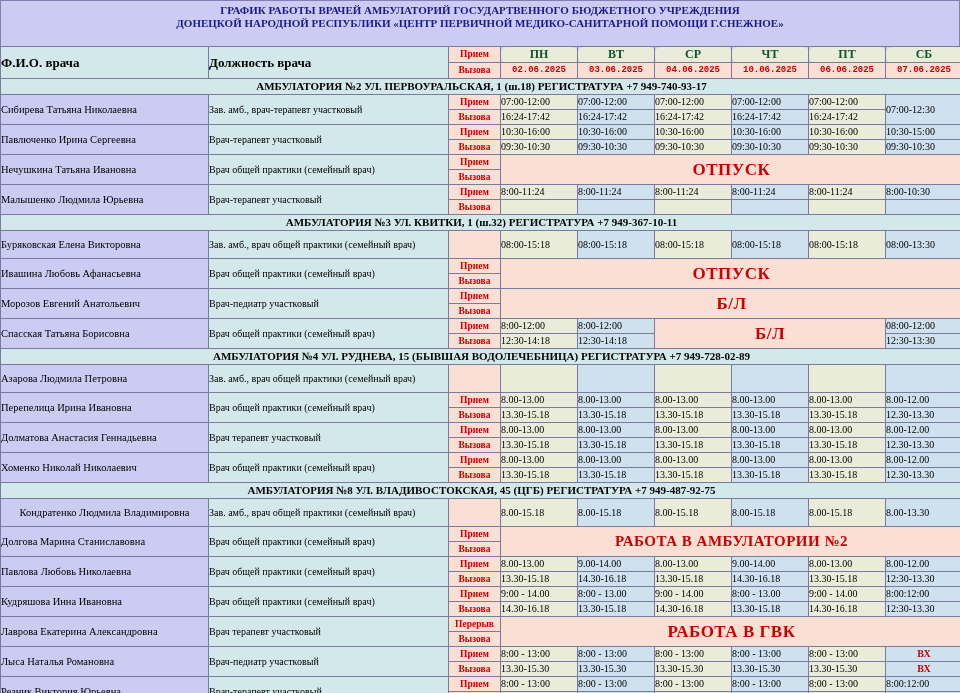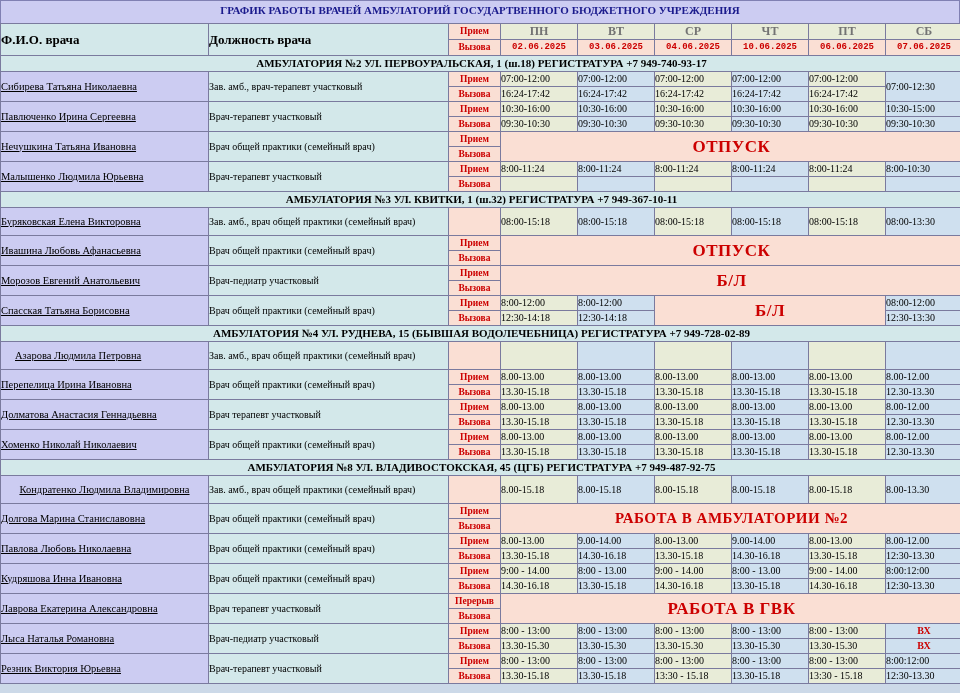--- a/index.html
+++ b/index.html
@@ -10,21 +10,21 @@
     font-family:"Liberation Serif", serif;
     overflow:hidden;
   }
   #sheet { width:960px; height:693px; position:relative; background:#ccd9e8; }
 
   
   .titlebox{
     background:#ccccf2;
     border:1px solid #8080b3;
     border-bottom:none;
-    padding:3px 0 6px 0;
+    padding:3px 0 16px 0;
     text-align:center;
   }
   .t-line{
     font-weight:bold; font-size:11px; color:#1a1a8c;
     line-height:13px; letter-spacing:0px;
   }
   .t-date{
     font-weight:bold; font-size:10px; color:#cc0000; line-height:13px;
     padding-top:1px;
   }
@@ -65,23 +65,24 @@
     color:#cc0000;
     height:15px;
     line-height:15px;
   }
   .hd-lbl.b{ border-bottom:1px solid #7a7a9e; }
   .hd-day{
     background:#e8ecd8;
     text-align:center;
     font-weight:bold;
     font-size:12px;
-    color:#737373;
+    color:#14532d;
     height:15px;
     line-height:15px;
+    border-radius:6px;
   }
   .hd-date{
     background:#fadfd4;
     text-align:center;
     font-weight:bold;
     font-size:9px;
     color:#cc0000;
     height:15px;
     line-height:15px;
     font-family:Liberation Mono, monospace;
@@ -98,21 +99,20 @@
     line-height:15px;
   }
 
   
   .nm{
     background:#ccccf2;
     font-size:10.5px;
     color:#000;
     padding:1px 4px;
     line-height:12px;
-    text-decoration:underline;
   }
   .pos{
     background:#d3e8ea;
     font-size:10px;
     color:#000;
     padding:1px 4px;
     line-height:12px;
     margin-left:40px;
   }
 
@@ -156,20 +156,21 @@
     font-size:10px;
   }
 </style>
 </head>
 <body>
 
 <div id="sheet">
 
   <div class="titlebox">
     <div class="t-line">ГРАФИК РАБОТЫ ВРАЧЕЙ АМБУЛАТОРИЙ ГОСУДАРТВЕННОГО БЮДЖЕТНОГО УЧРЕЖДЕНИЯ</div>
+    <div class="t-line">ДОНЕЦКОЙ НАРОДНОЙ РЕСПУБЛИКИ «ЦЕНТР ПЕРВИЧНОЙ МЕДИКО-САНИТАРНОЙ ПОМОЩИ Г.СНЕЖНОЕ»</div>
   </div>
 
   <table class="sched">
     <colgroup>
       <col class="c-name">
         <col class="c-pos">
         <col class="c-lbl">
       <col class="c-day">
         <col class="c-day">
         <col class="c-day">
@@ -315,21 +316,21 @@
         <tr>
           <td class="lbl">Вызова</td>
           <td class="tc col-a">12:30-14:18</td>
           <td class="tc col-b">12:30-14:18</td>
           <td class="tc col-b">12:30-13:30</td>
         </tr>
         <tr>
           <td class="sect" colspan="9">АМБУЛАТОРИЯ №4 УЛ. РУДНЕВА, 15  (БЫВШАЯ ВОДОЛЕЧЕБНИЦА) РЕГИСТРАТУРА +7 949-728-02-89</td>
         </tr>
         <tr>
-          <td class="nm" style="height: 28px; padding-left: 14px;">Азарова Людмила Петровна</td>
+          <td class="nm" style="height: 28px;">Азарова Людмила Петровна</td>
           <td class="pos">Зав. амб., врач общей практики (семейный врач)</td>
           <td class="lbl"></td>
           <td class="tc col-a"></td>
           <td class="tc col-b"></td>
           <td class="tc col-a"></td>
           <td class="tc col-b"></td>
           <td class="tc col-a"></td>
           <td class="tc col-b"></td>
         </tr>
         <tr>

